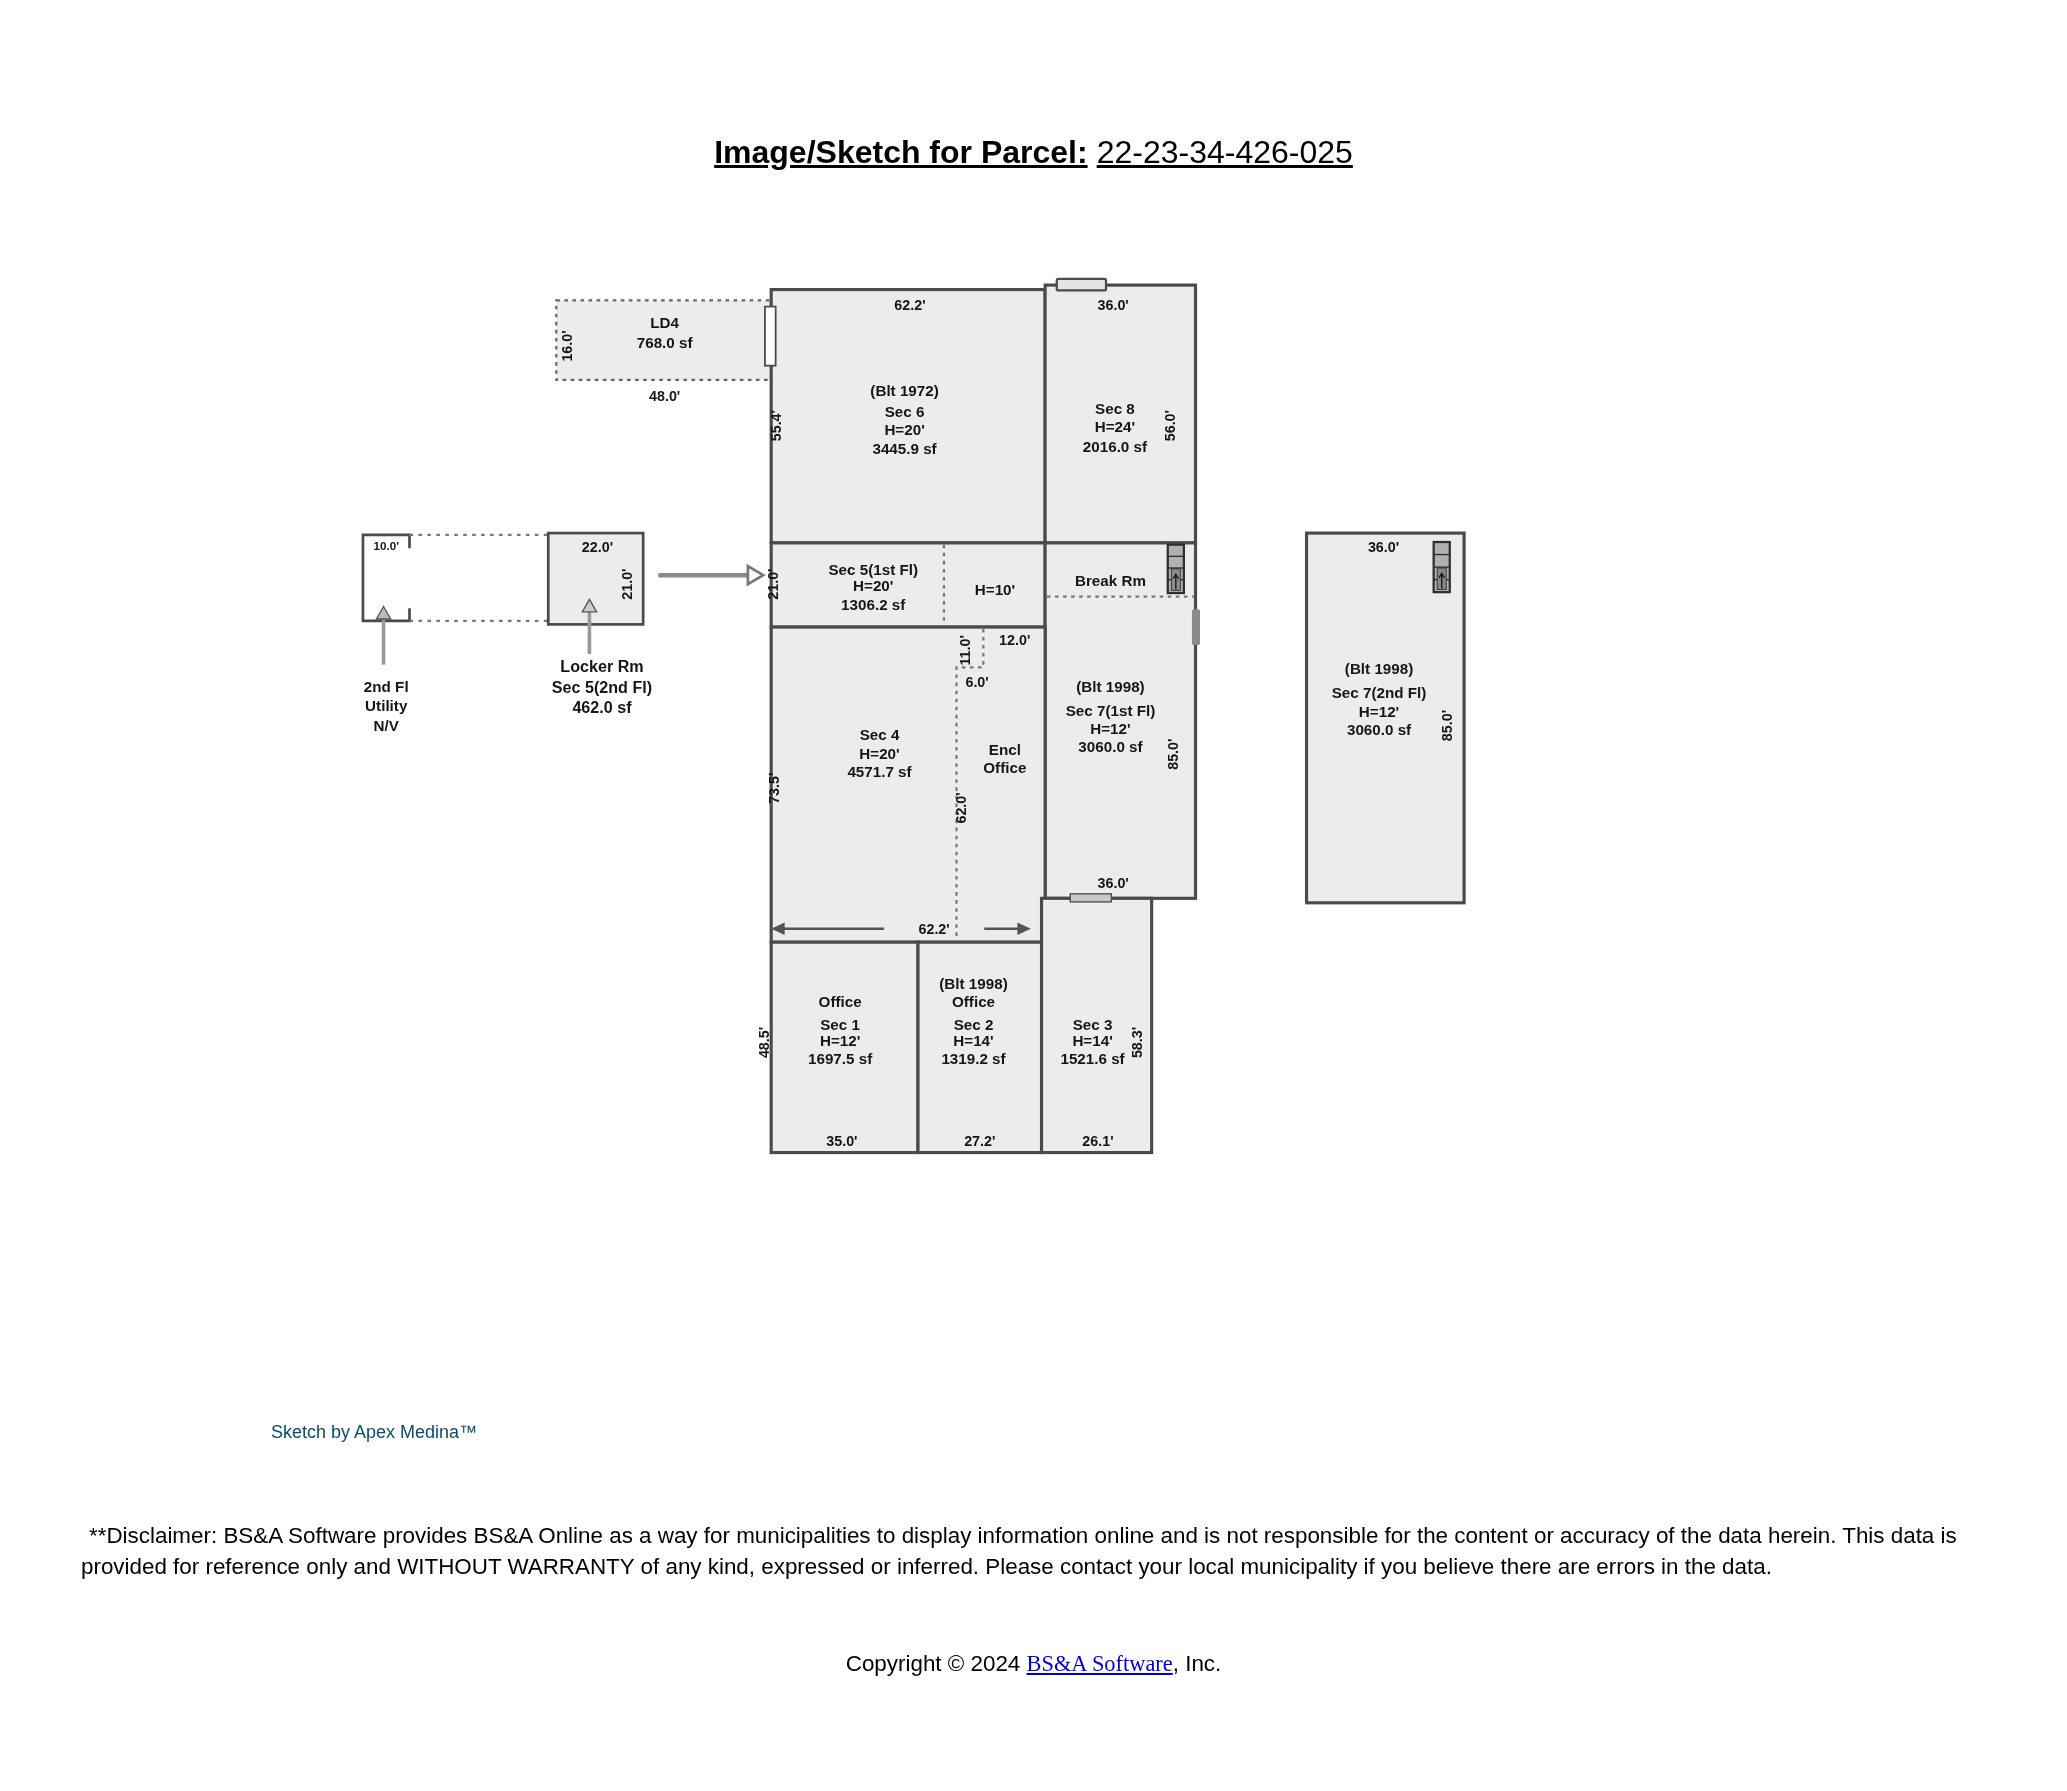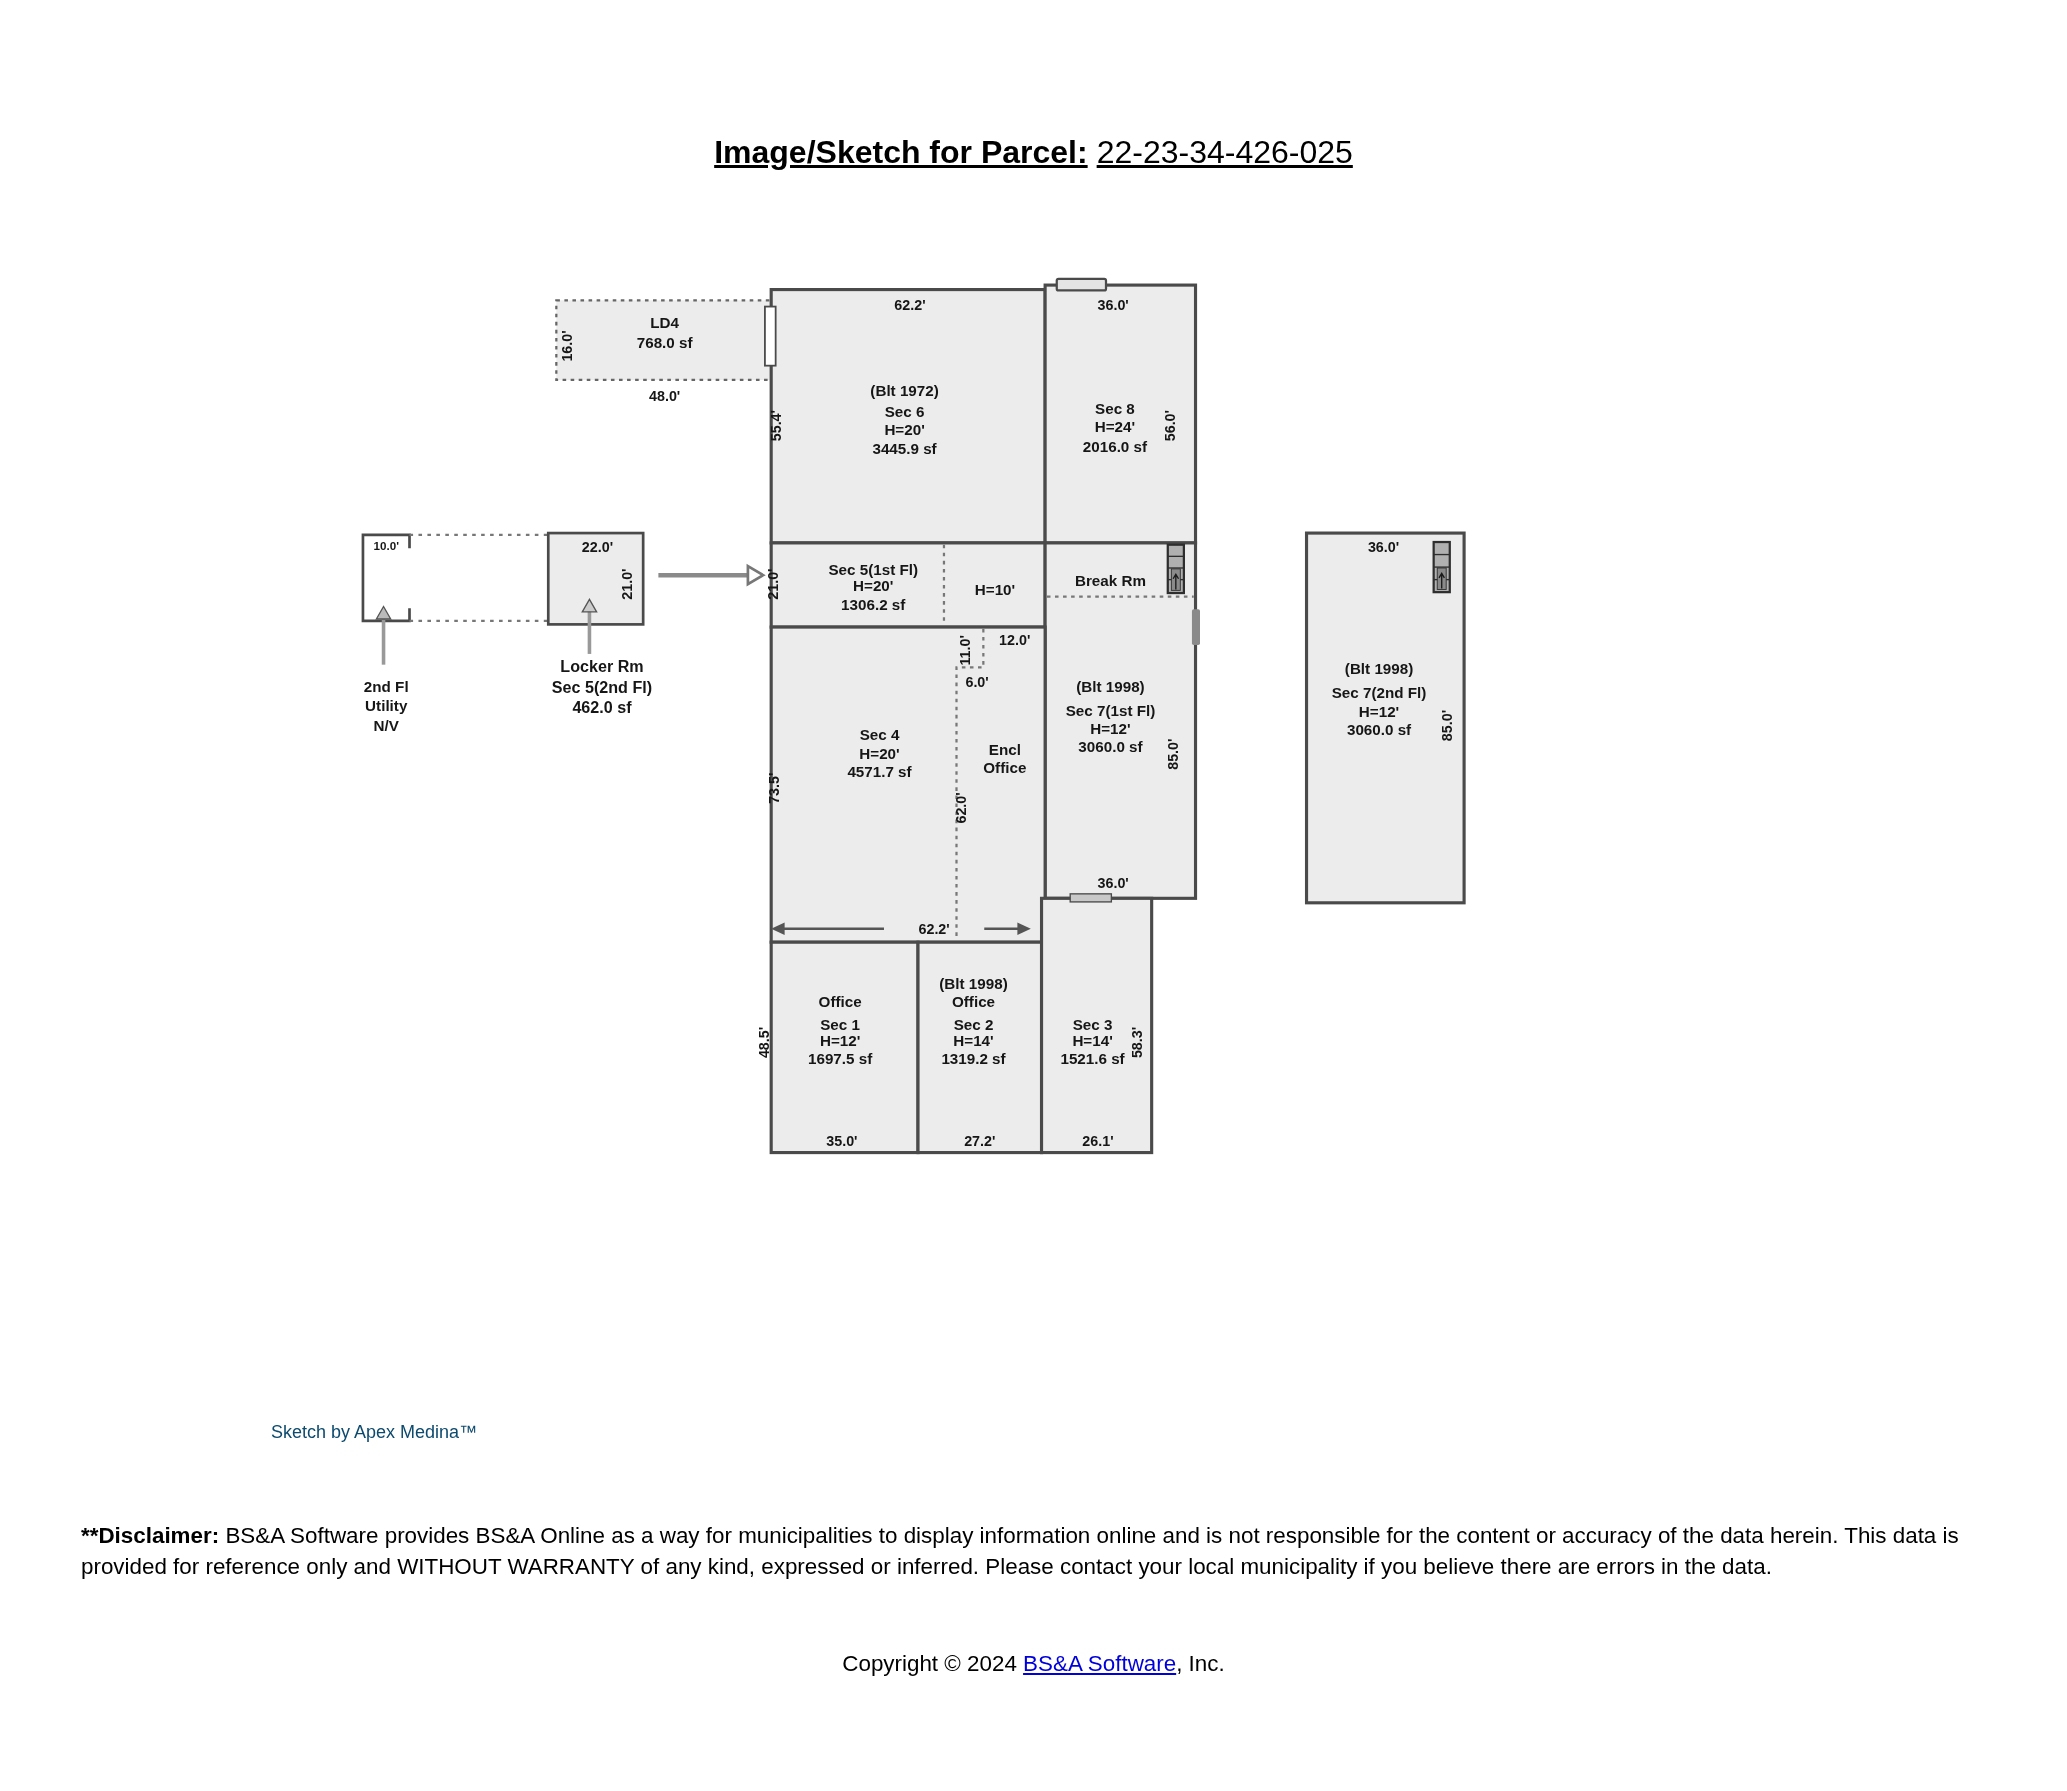--- a/index.html
+++ b/index.html
@@ -4,23 +4,23 @@
 <style>
   html,body{margin:0;padding:0;background:#fff;}
   body{width:2067px;height:1791px;position:relative;font-family:"Liberation Sans",sans-serif;color:#000;overflow:hidden;}
   .title{position:absolute;top:134px;left:0;width:2067px;text-align:center;font-size:32px;text-decoration:underline;}
   .title .bold{font-weight:700;}
   .title .num{font-weight:400;margin-left:9px;}
   .sketch-wrap{position:absolute;left:354px;top:260px;width:1128px;height:949px;}
   svg text{font-family:"Liberation Sans",sans-serif;fill:#161616;font-weight:600;}
   .credit{position:absolute;left:271px;top:1422px;font-size:18px;color:#0c4a6e;text-align:center;}
   .disclaimer{position:absolute;left:81px;top:1520px;width:1909px;font-size:22.4px;line-height:31px;color:#000;}
-  .disclaimer .dlabel{font-weight:700;}
+  .disclaimer .dlabel{font-weight:400;margin-left:8px;}
   .copyright{position:absolute;top:1651px;left:0;width:2067px;text-align:center;font-size:22.4px;}
-  .copyright a{color:#0000dd;text-decoration:underline;cursor:pointer;}
+  .copyright a{color:#0000dd;text-decoration:underline;cursor:pointer;font-family:Liberation Serif, serif;}
 </style>
 </head>
 <body>
 
 <div class="title">
   <span class="bold">Image/Sketch for Parcel:</span><span class="num">22-23-34-426-025</span>
 </div>
 
 <div class="sketch-wrap">
 <svg viewBox="0 0 1260 1060" width="1128" height="949">

